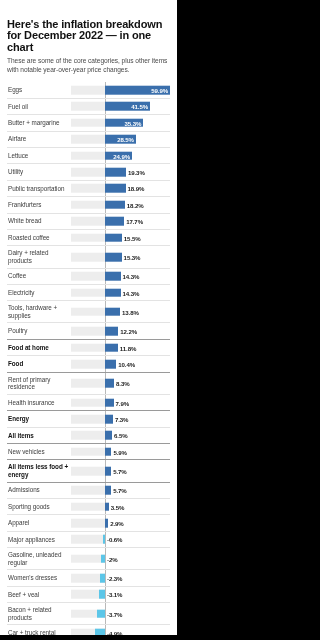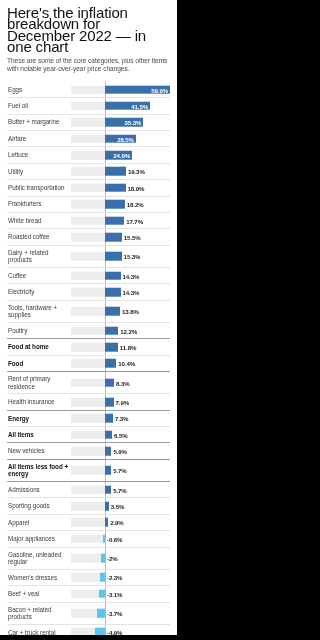--- a/index.html
+++ b/index.html
@@ -9,22 +9,22 @@
     -webkit-font-smoothing:antialiased;
   }
   #card{
     position:relative;width:177px;height:640px;
     background:#ffffff;box-sizing:border-box;
     padding:7px 7px 0 7px;overflow:hidden;
   }
 
   
   .title{
-    font-size:15px;line-height:11.4px;font-weight:normal;color:#111111;
-    letter-spacing:-0.15px;margin:0 0 4px 0;
+    font-size:11px;line-height:11.4px;font-weight:bold;color:#111111;
+    letter-spacing:-0.15px;margin:12px 0 4px 0;
   }
   .subtitle{
     font-size:6.6px;line-height:8.6px;color:#4a4a4a;
     margin:0 0 8px 0;letter-spacing:-0.05px;
   }
 
   
   #chart{position:relative;}
   .row{
     position:relative;

